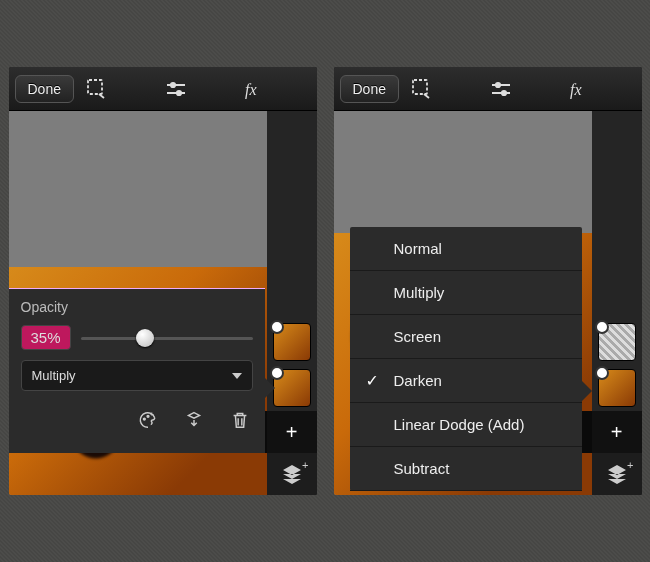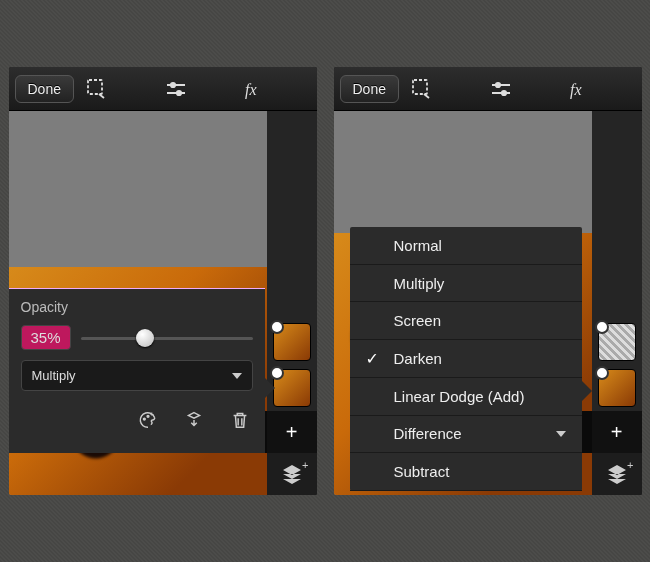--- a/index.html
+++ b/index.html
@@ -277,21 +277,17 @@
     <div class="item">
         <span>Screen</span>
       </div>
     <div class="item selected">
         <span>Darken</span>
       </div>
     <div class="item">
         <span>Linear Dodge (Add)</span>
       </div>
     <div class="item">
-        <span>Difference</span>
-        <span class="caret"></span>
-      </div>
-    <div class="item">
         <span>Subtract</span>
       </div>
     <div class="menu-arrow"></div>
   </div>
 </div>
 
 </body></html>

